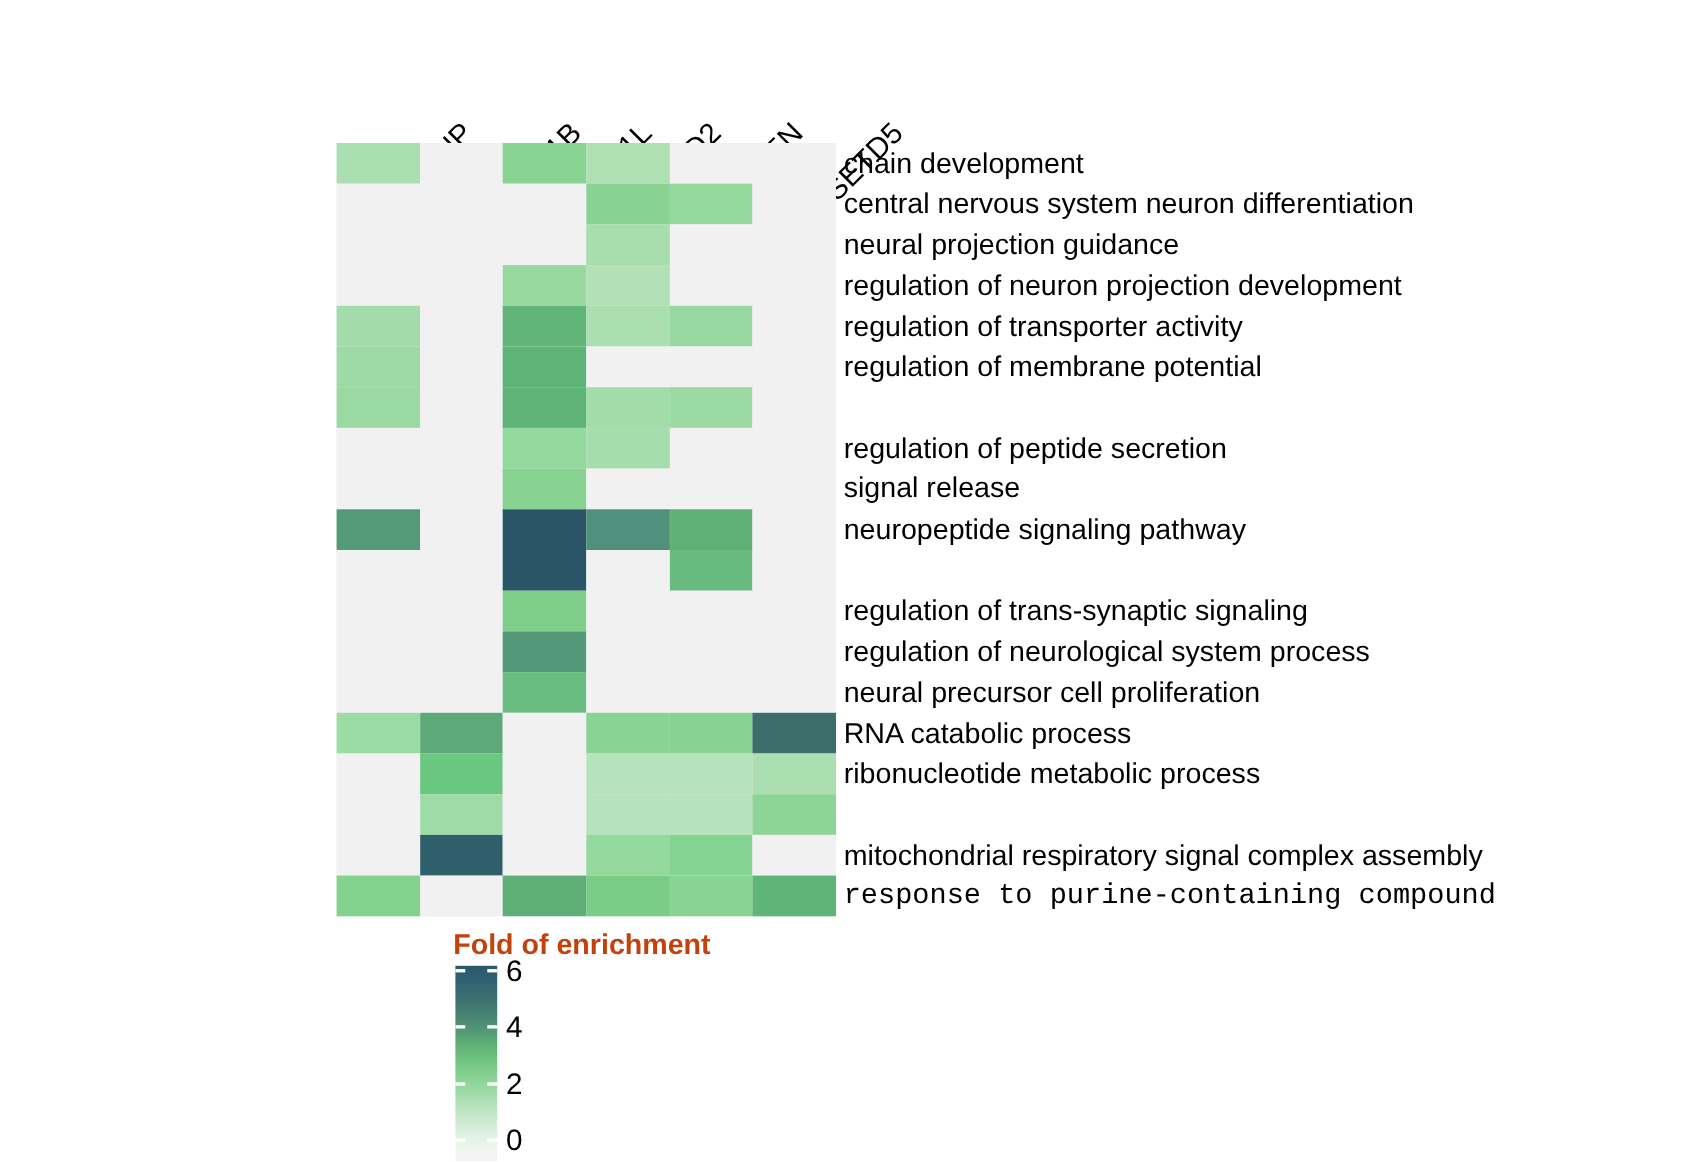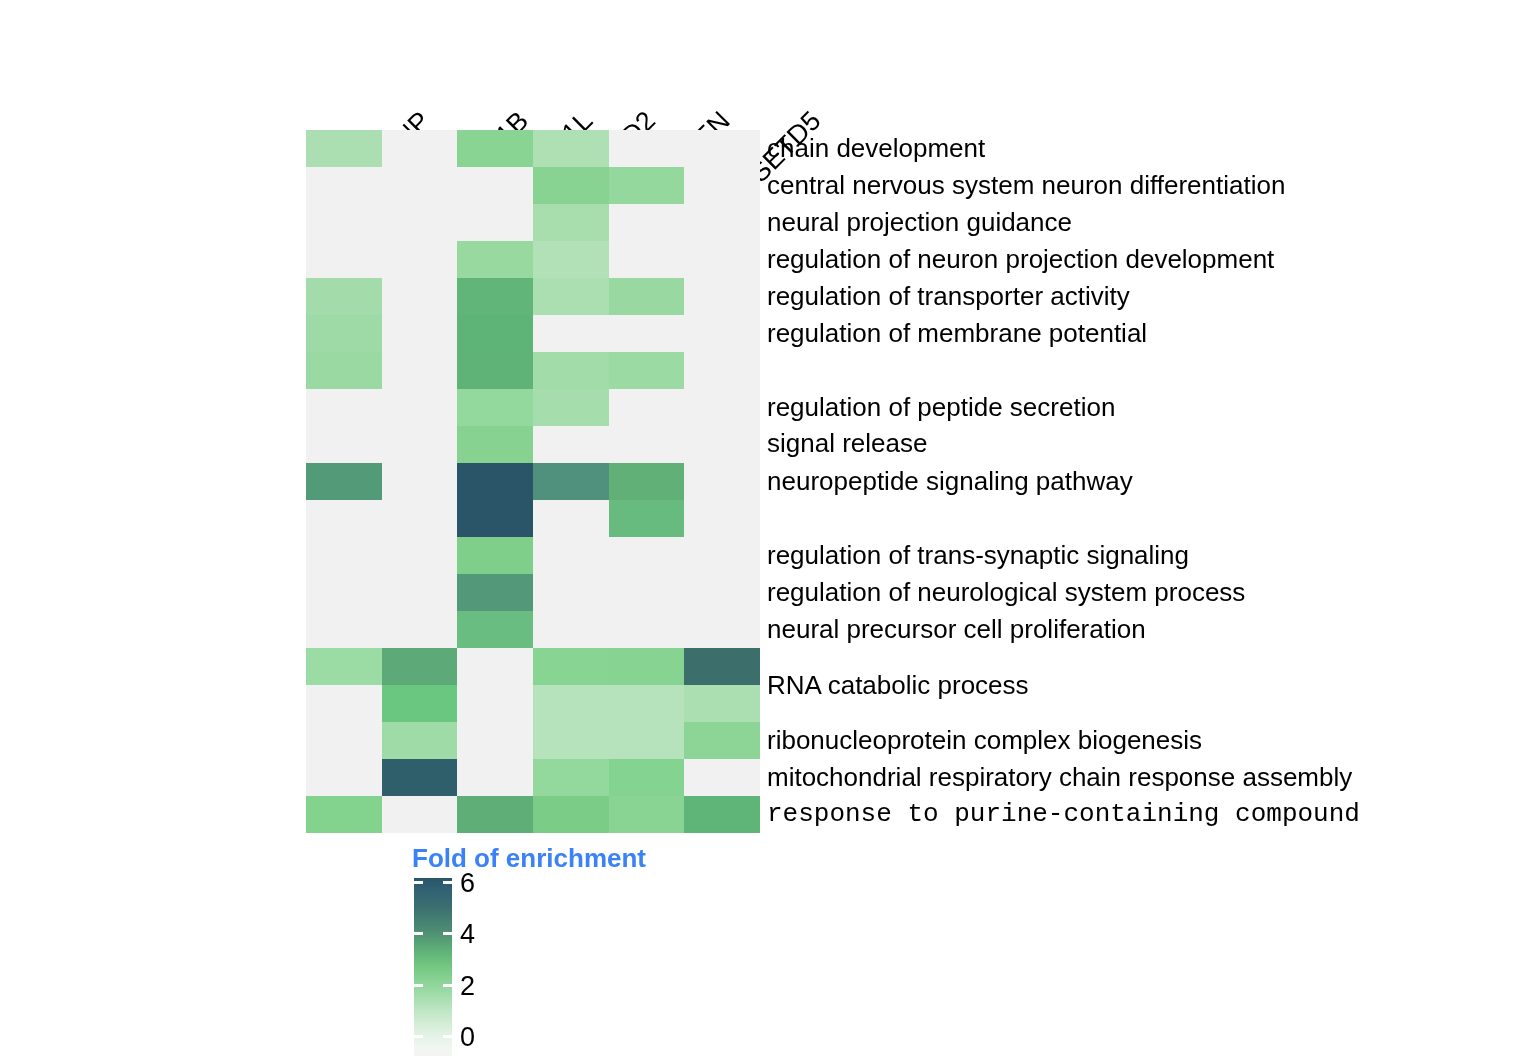--- a/index.html
+++ b/index.html
@@ -83,21 +83,21 @@
     top: 843px;
     width: 300px;
     height: 213px;
   }
   #legend-title {
     position: absolute;
     left: 0px;
     top: 0px;
     font-size: 26px;
     font-weight: bold;
-    color: #3b82f6;
+    color: #c2410c;
     white-space: nowrap;
   }
   #colorbar-wrap {
     position: absolute;
     left: 2px;
     top: 35px;
     width: 38px;
     height: 178px;
   }
   #colorbar {
@@ -311,23 +311,23 @@
       <div class="row-label" style="top: 74px; height: 37px; line-height: 37px;">neural projection guidance</div>
       <div class="row-label" style="top: 111px; height: 37px; line-height: 37px;">regulation of neuron projection development</div>
       <div class="row-label" style="top: 148px; height: 37px; line-height: 37px;">regulation of transporter activity</div>
       <div class="row-label" style="top: 185px; height: 37px; line-height: 37px;">regulation of membrane potential</div>
       <div class="row-label" style="top: 259px; height: 37px; line-height: 37px;">regulation of peptide secretion</div>
       <div class="row-label" style="top: 295px; height: 37px; line-height: 37px;">signal release</div>
       <div class="row-label" style="top: 333px; height: 37px; line-height: 37px;">neuropeptide signaling pathway</div>
       <div class="row-label" style="top: 407px; height: 37px; line-height: 37px;">regulation of trans-synaptic signaling</div>
       <div class="row-label" style="top: 444px; height: 37px; line-height: 37px;">regulation of neurological system process</div>
       <div class="row-label" style="top: 481px; height: 37px; line-height: 37px;">neural precursor cell proliferation</div>
-      <div class="row-label" style="top: 537px; height: 37px; line-height: 37px;">RNA catabolic process</div>
-      <div class="row-label" style="top: 592px; height: 37px; line-height: 37px;">ribonucleoprotein complex biogenesis</div>
-      <div class="row-label" style="top: 629px; height: 37px; line-height: 37px;">mitochondrial respiratory chain response assembly</div>
+      <div class="row-label" style="top: 518px; height: 37px; line-height: 37px;">RNA catabolic process</div>
+      <div class="row-label" style="top: 555px; height: 37px; line-height: 37px;">ribonucleotide metabolic process</div>
+      <div class="row-label" style="top: 629px; height: 37px; line-height: 37px;">mitochondrial respiratory signal complex assembly</div>
       <div class="row-label" style="top: 666px; height: 37px; line-height: 37px; font-family: Liberation Mono, monospace;">response to purine-containing compound</div>
     </div>
 
   <div id="legend">
     <div id="legend-title">Fold of enrichment</div>
     <div id="colorbar-wrap">
       <div id="colorbar"></div>
     <div class="cb-tick left" style="top: 3px;"></div>
         <div class="cb-tick right" style="top: 3px;"></div>
         <div class="cb-tick-label" style="top: 5px;">6</div>

